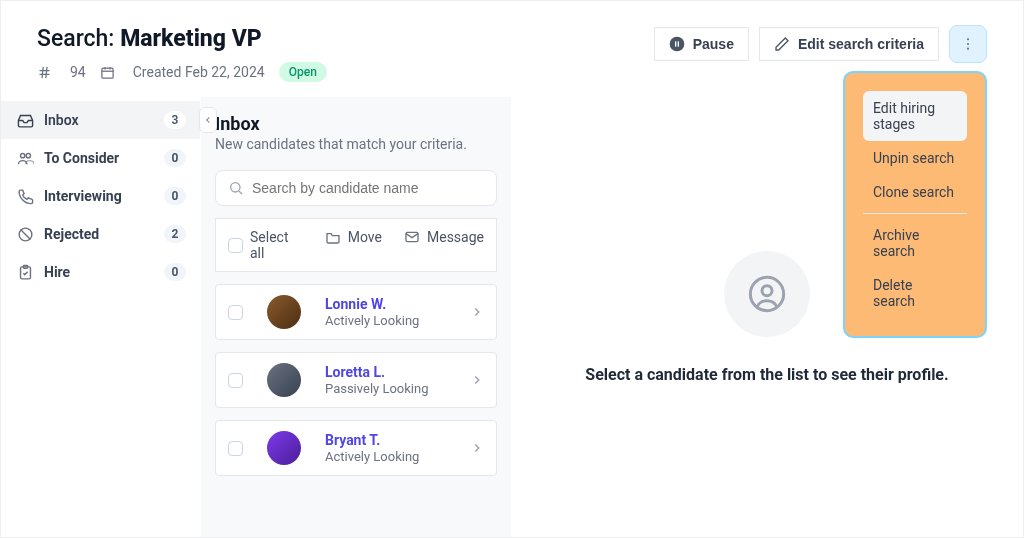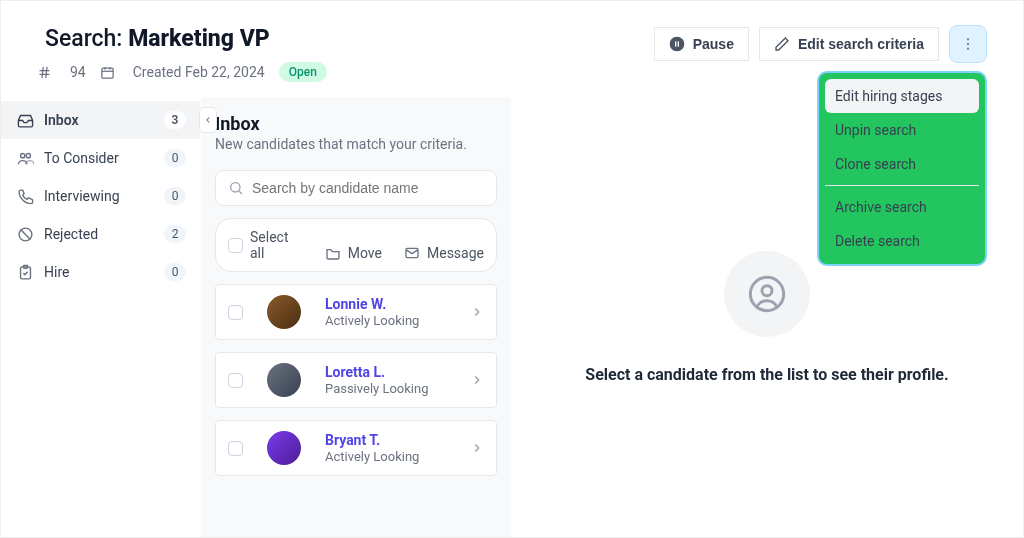--- a/index.html
+++ b/index.html
@@ -21,21 +21,21 @@
   }
   
   .header {
     padding: 24px 36px 14px 36px;
     display: flex;
     justify-content: space-between;
     align-items: flex-start;
     position: relative;
   }
   .header-left {}
-  .title-line { font-size: 23px; margin-left: 8px; }
+  .title-line { font-size: 23px; }
   .title-prefix { font-weight: 500; color: #111827; }
   .title-name { font-weight: 800; color: #111827; }
   .meta-line {
     margin-top: 10px;
     display: flex;
     align-items: center;
     gap: 14px;
     color: #6b7280;
     font-size: 14px;
   }
@@ -76,25 +76,25 @@
     border-radius: 8px;
   }
   .icon-btn.active {
     background: #e0f2fe;
     border: 1px solid #bae6fd;
   }
   .dropdown {
     position: absolute;
     right: 0;
     top: 46px;
-    width: 170px;
-    background: #22c55e;
+    width: 144px;
+    background: #fdba74;
     border: 2px solid #7dd3fc;
     border-radius: 10px;
-    padding: 6px;
+    padding: 18px;
     z-index: 10;
   }
   .dropdown-item {
     padding: 9px 10px;
     font-size: 14px;
     color: #374151;
     border-radius: 6px;
     cursor: pointer;
   }
   .dropdown-item.highlight { background: #f3f4f6; }
@@ -115,20 +115,21 @@
     border-right: 1px solid transparent;
   }
   .side-item {
     display: flex;
     align-items: center;
     padding: 10px 14px 10px 16px;
     gap: 10px;
     font-size: 14px;
     color: #374151;
     cursor: pointer;
+    font-weight: bold;
   }
   .side-item.active { background: #f3f4f6; font-weight: 600; }
   .side-label { flex: 1; }
   .side-count {
     background: #f1f5f9;
     color: #475569;
     font-size: 12px;
     min-width: 22px;
     text-align: center;
     padding: 2px 6px;
@@ -174,25 +175,25 @@
   }
   .search-box input {
     border: none;
     outline: none;
     font-size: 14px;
     color: #6b7280;
     flex: 1;
   }
   .bulk-bar {
     display: flex;
-    align-items: flex-end;
+    align-items: flex-start;
     gap: 22px;
     background: #fff;
     border: 1px solid #e5e7eb;
-    border-radius: 16px;
+    border-radius: 0;
     padding: 10px 12px;
     font-size: 14px;
     color: #4b5563;
   }
   .bulk-item { display: flex; align-items: center; gap: 7px; cursor: pointer; }
   .checkbox {
     width: 15px; height: 15px; border: 1.5px solid #cbd5e1; border-radius: 4px; background: #fff; flex-shrink: 0;
   }
   .cand-card {
     display: flex;

